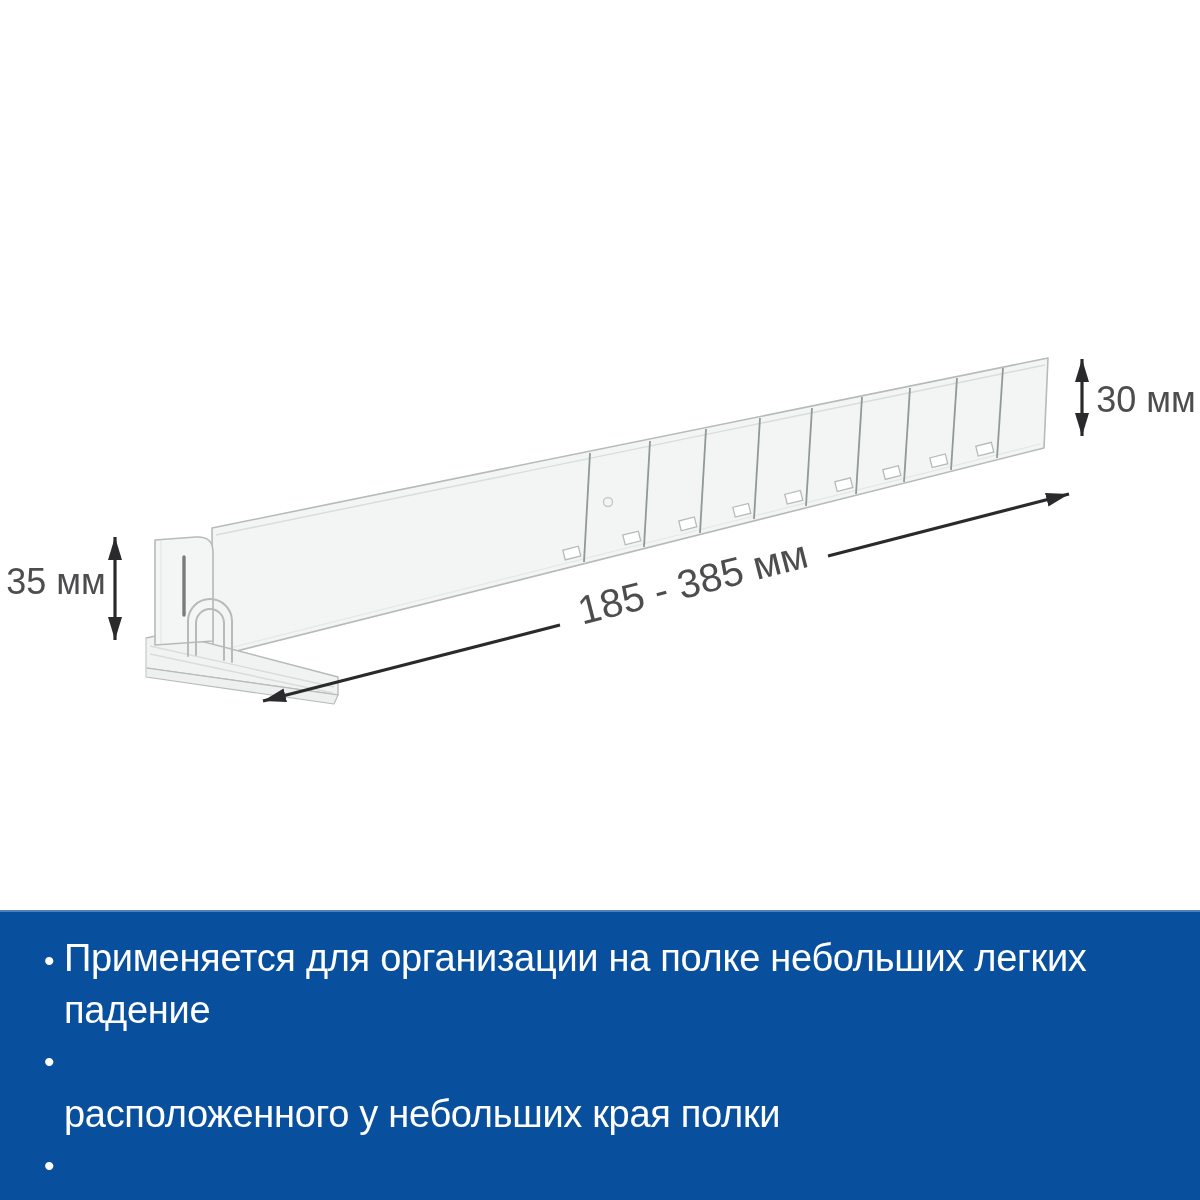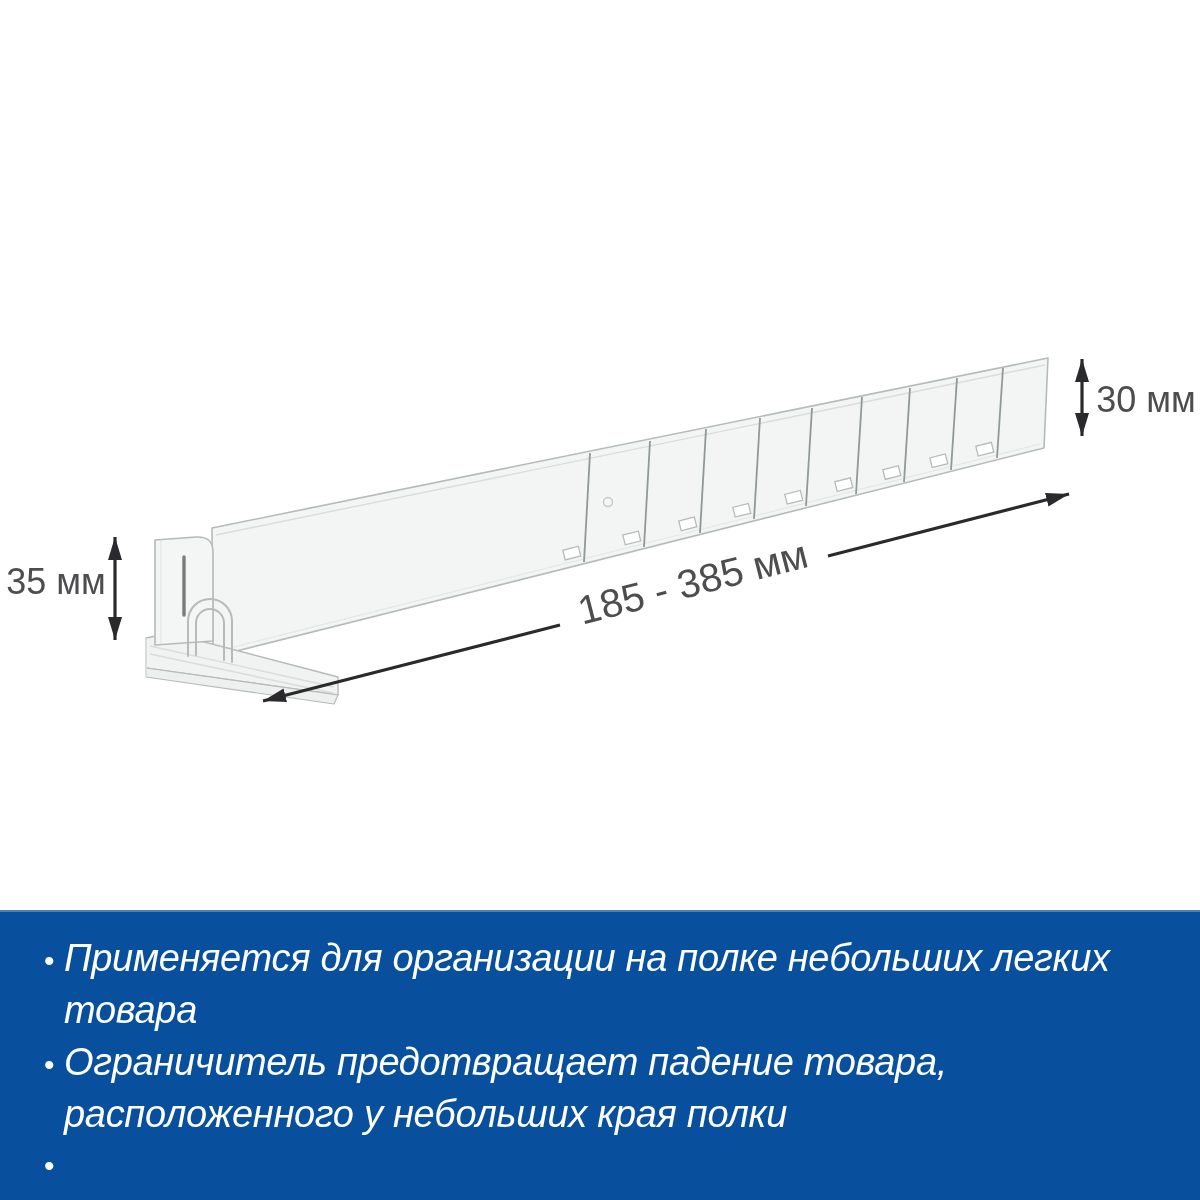--- a/index.html
+++ b/index.html
@@ -49,21 +49,21 @@
     letter-spacing:-0.3px;
   }
   .feature-line{
     display:flex;align-items:baseline;
     height:52px;line-height:52px;white-space:nowrap;
   }
   .bullet{
     flex:0 0 20px;width:20px;font-size:30px;
     display:inline-block;
   }
-  .feature-text{display:inline-block;font-style:italic;}
+  .feature-text{display:inline-block;}
 </style>
 </head>
 <body>
 
 <div class="canvas">
 
   <svg width="1200" height="910" viewBox="0 0 1200 910">
     <defs>
       <marker id="ah" markerUnits="userSpaceOnUse" markerWidth="26" markerHeight="18" refX="23" refY="8" orient="auto-start-reverse">
         <path class="dim-head" d="M0,1 L23,8 L0,15 Z"></path>
@@ -158,25 +158,24 @@
     </g>
   </svg>
 
   <div class="features-panel">
     <div class="feature-line">
       <span class="bullet">•</span>
       <span class="feature-text">Применяется для организации на полке небольших легких</span>
     </div>
     <div class="feature-line">
       <span class="bullet"></span>
-      <span class="feature-text">товара</span>
+      <span class="feature-text">падение</span>
     </div>
     <div class="feature-line">
       <span class="bullet">•</span>
-      <span class="feature-text">Ограничитель предотвращает падение товара,</span>
     </div>
     <div class="feature-line">
       <span class="bullet"></span>
       <span class="feature-text">расположенного у небольших края полки</span>
     </div>
     <div class="feature-line">
       <span class="bullet">•</span>
     </div>
   </div>
 

